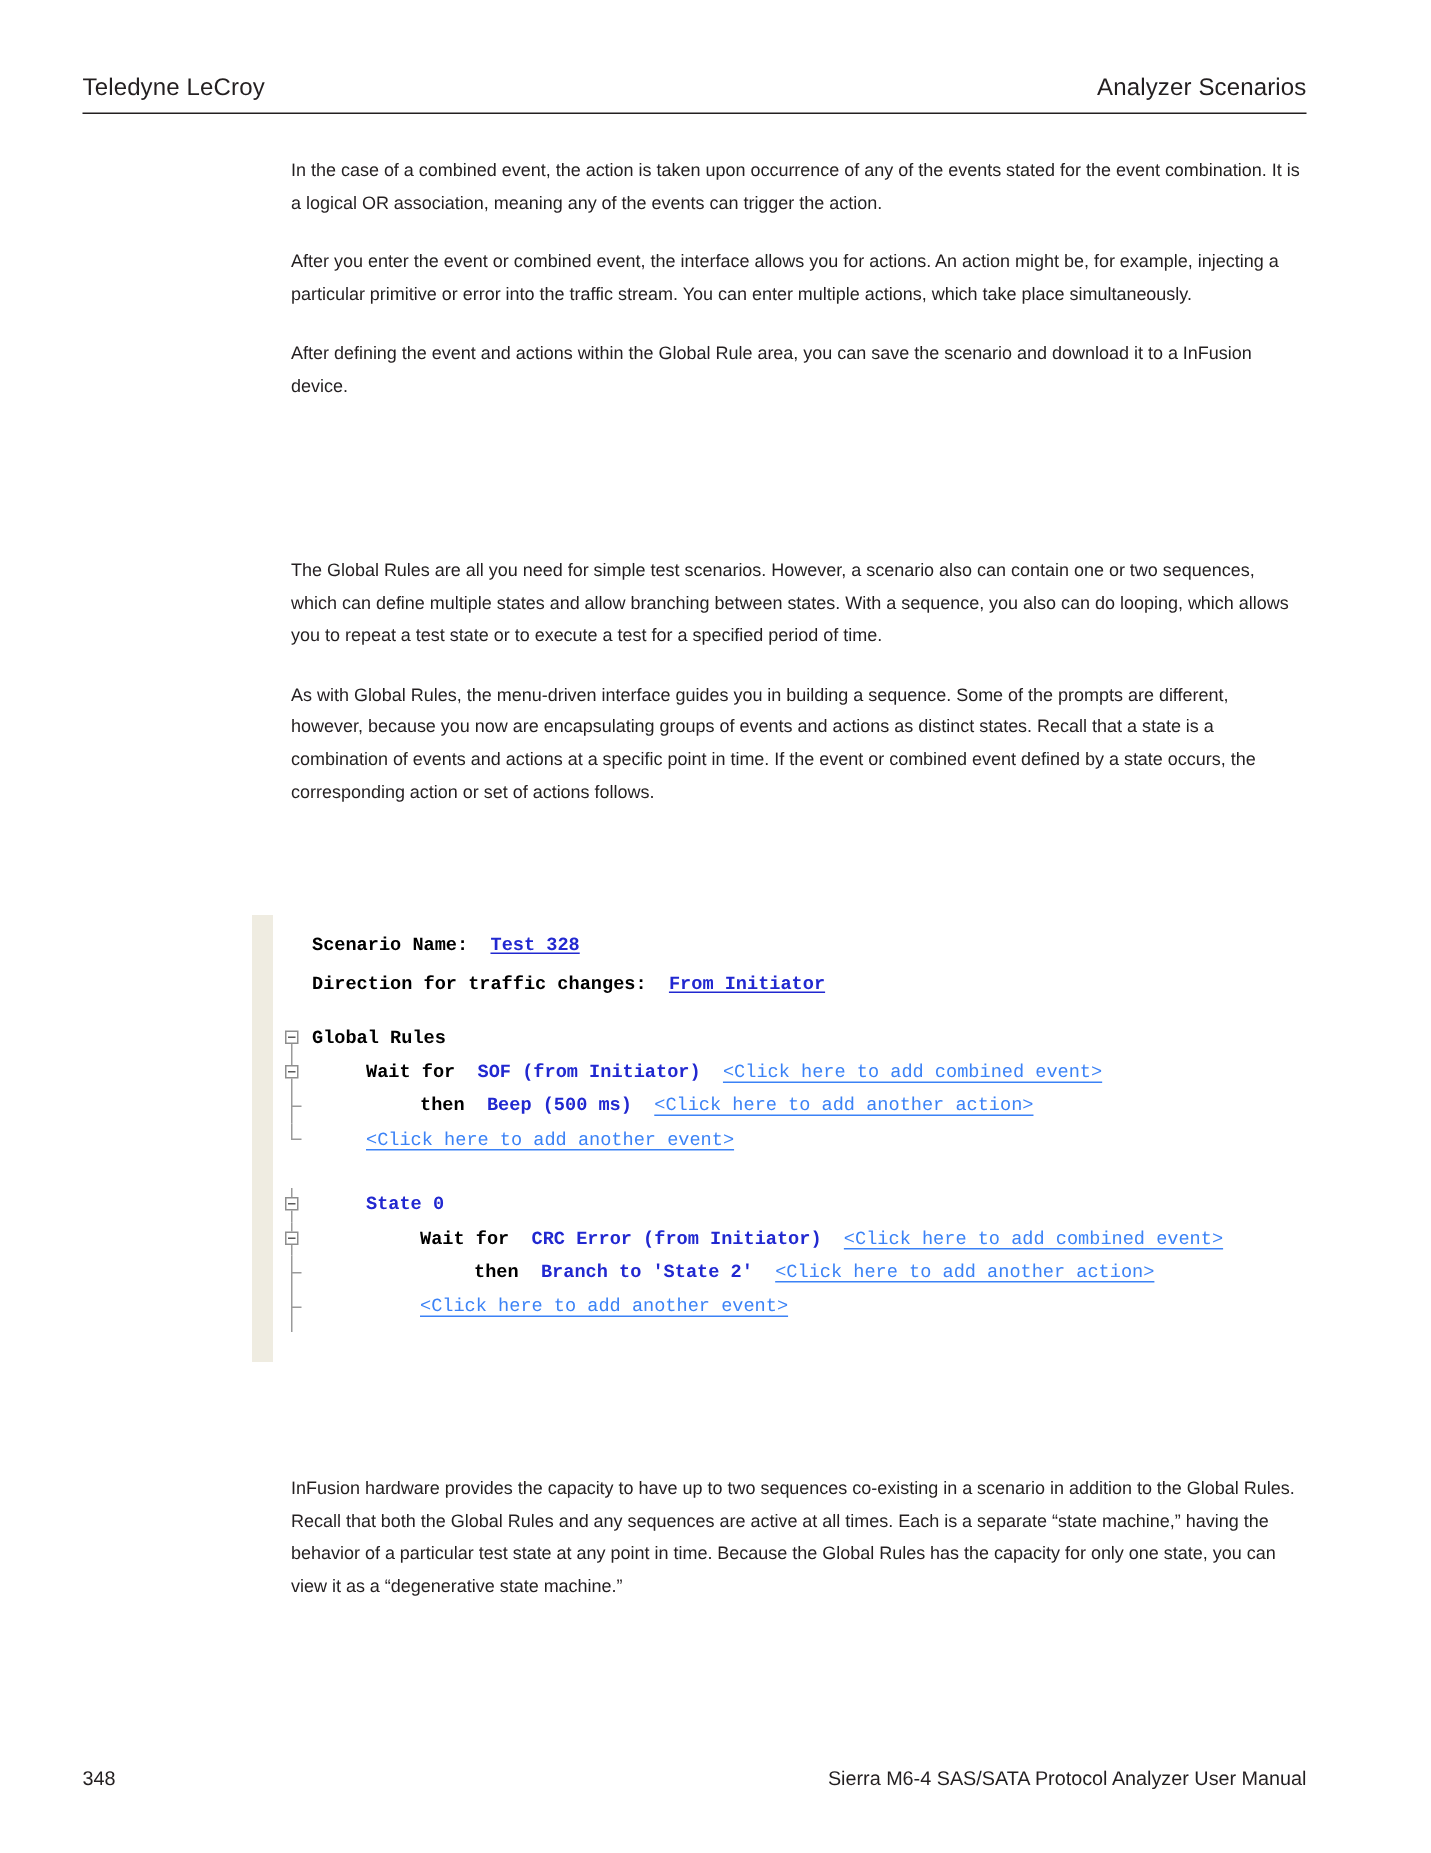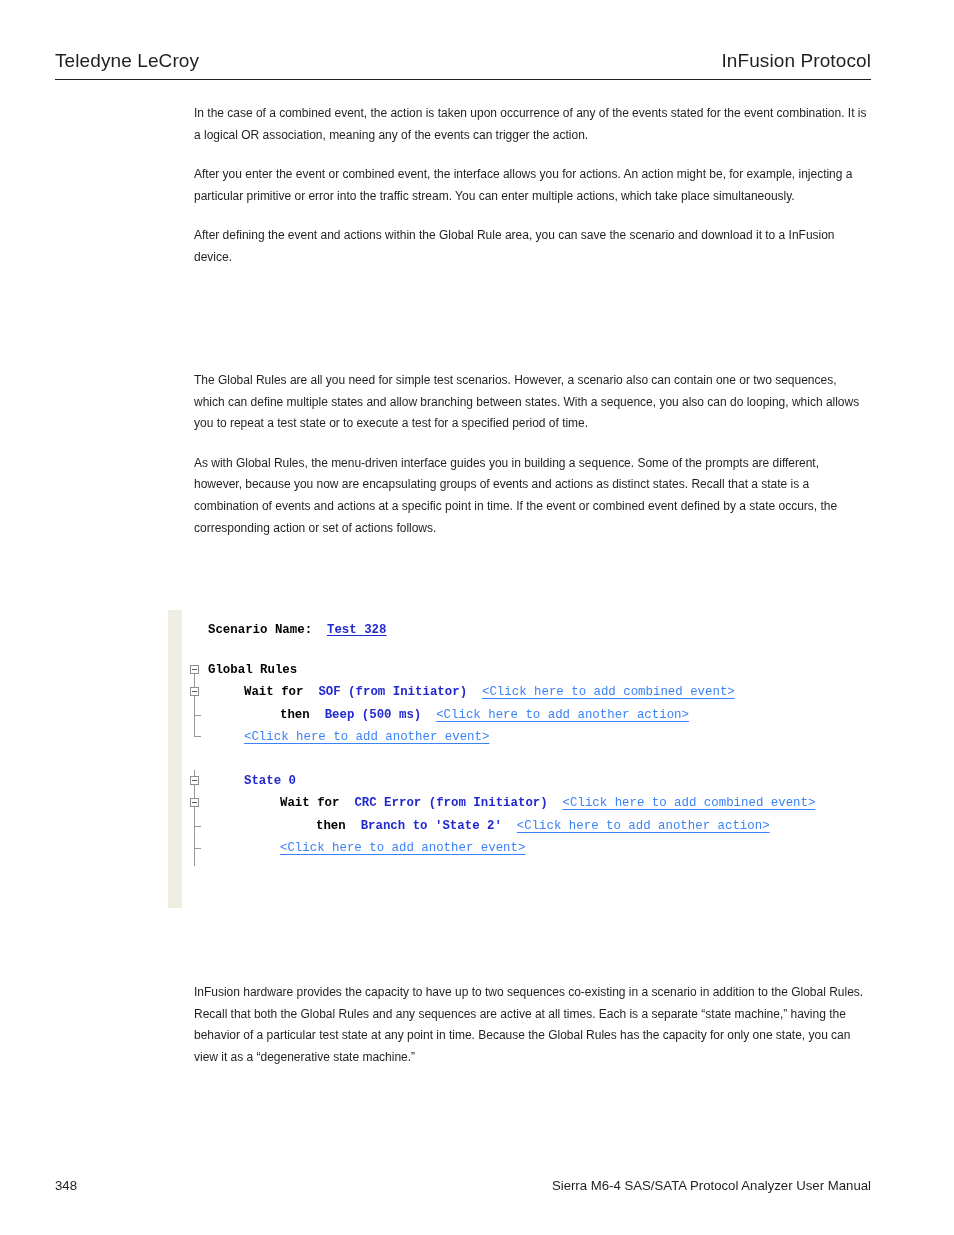--- a/index.html
+++ b/index.html
@@ -19,21 +19,21 @@
 
   
   .page-header {
     position: absolute;
     left: 55px;
     top: 50px;
     width: 816px;
     display: flex;
     justify-content: space-between;
     align-items: flex-end;
-    font-size: 19px;
+    font-size: 16px;
     color: #231f20;
     padding-bottom: 7px;
     border-bottom: 1.6px solid #231f20;
     letter-spacing: 0.1px;
   }
   .page-header .hdr-left  { text-align: left; }
   .page-header .hdr-right { text-align: right; }
 
   
   .prose {
@@ -186,21 +186,21 @@
     align-items: baseline;
     font-size: 13.2px;
     color: #231f20;
   }
 </style>
 </head>
 <body>
 
 <div class="page-header">
   <span class="hdr-left">Teledyne LeCroy</span>
-  <span class="hdr-right">InFusion Protocol</span>
+  <span class="hdr-right">Analyzer Scenarios</span>
 </div>
 
 <div class="prose" id="block-intro">
   <p>In the case of a combined event, the action is taken upon occurrence of any of the events stated for the event combination. It is a logical OR association, meaning any of the events can trigger the action.</p>
   <p>After you enter the event or combined event, the interface allows you for actions. An action might be, for example, injecting a particular primitive or error into the traffic stream. You can enter multiple actions, which take place simultaneously.</p>
   <p>After defining the event and actions within the Global Rule area, you can save the scenario and download it to a InFusion device.</p>
 </div>
 
 <div class="prose" id="block-seq">
   <p>The Global Rules are all you need for simple test scenarios. However, a scenario also can contain one or two sequences, which can define multiple states and allow branching between states. With a sequence, you also can do looping, which allows you to repeat a test state or to execute a test for a specified period of time.</p>
@@ -211,20 +211,24 @@
 
   <div class="figure-gutter"></div>
 
   <div class="tree">
 
     <div class="panel-field" id="fld-scenario">
       <span class="t-black">Scenario Name:</span>
       &nbsp;<span class="t-blue-u">Test 328</span>
     </div>
 
+    <div class="panel-field" id="fld-direction">
+      <span class="t-black">Direction for traffic changes:</span>
+      &nbsp;<span class="t-blue-u">From Initiator</span>
+    </div>
 
     <div class="block-gap"></div>
 
     <div class="row ind-0">
       <span class="tline from-box"></span>
       <span class="tw"></span>
       <span class="label t-black">Global Rules</span>
     </div>
 
     <div class="row ind-1">

